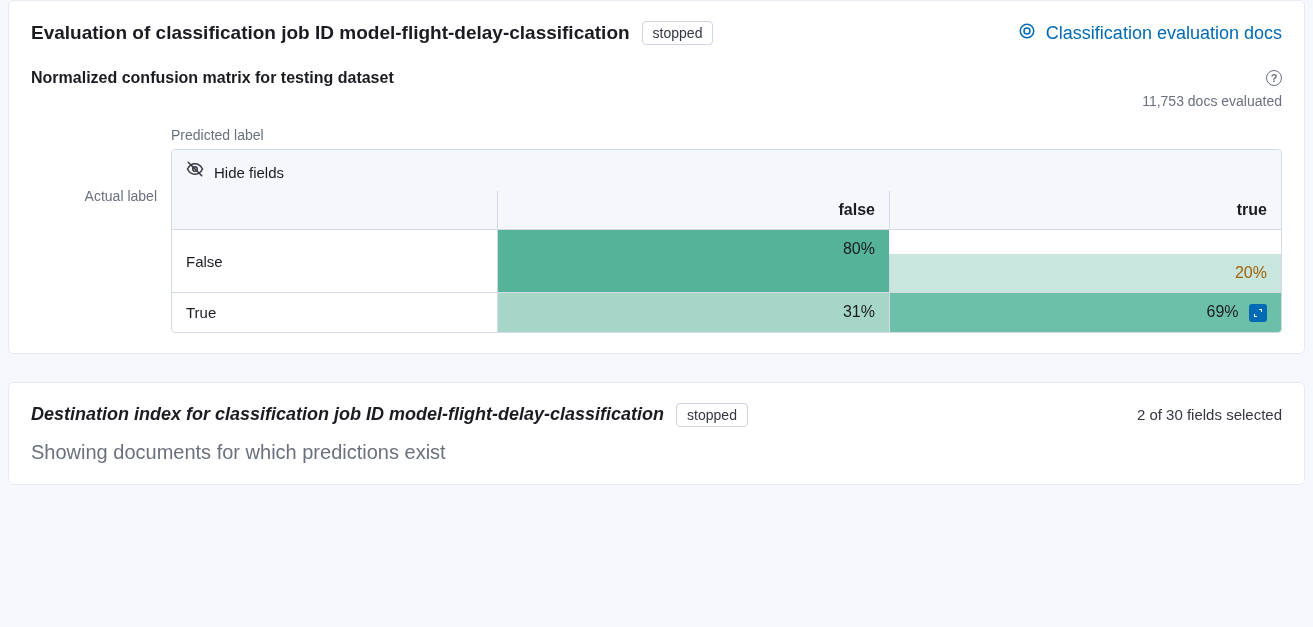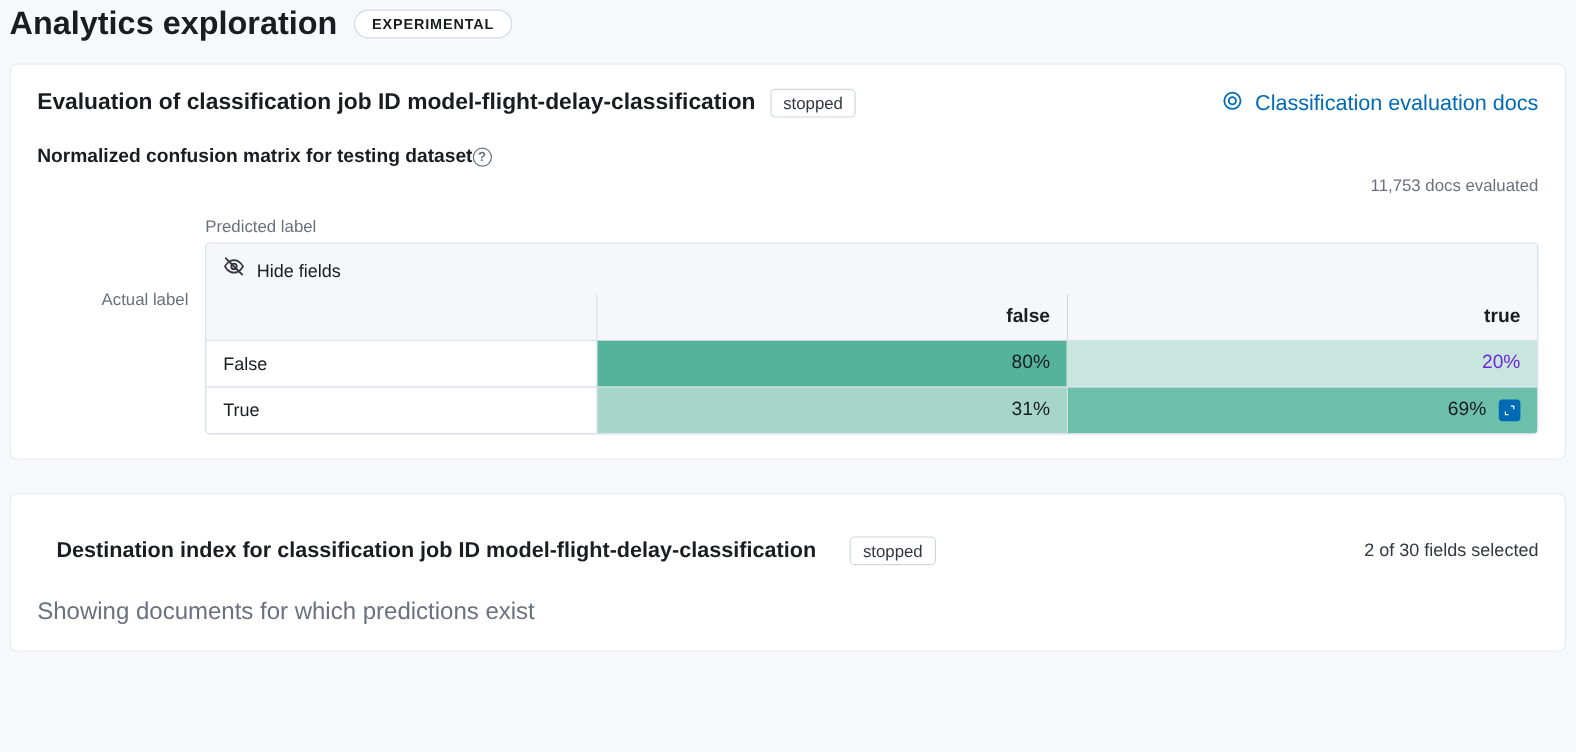--- a/index.html
+++ b/index.html
@@ -75,20 +75,21 @@
     text-decoration: none;
   }
   .docs-link svg { width: 18px; height: 18px; }
   .sub-heading {
     font-size: 16px;
     font-weight: 700;
     margin: 24px 0 6px 0;
     display: flex;
     align-items: center;
     gap: 0;
+    justify-content: space-between;
   }
   .help-circle {
     width: 16px; height: 16px;
     border: 1.5px solid #6a717d;
     border-radius: 50%;
     display: inline-flex;
     align-items: center;
     justify-content: center;
     font-size: 11px;
     color: #6a717d;
@@ -152,21 +153,21 @@
     text-align: right;
     font-size: 16px;
     position: relative;
   }
   .cell + .cell { border-left: 1px solid #d3dae6; }
   .header-row .cell {
     font-weight: 700;
     background: #f5f7fa;
   }
   .cell.strong-teal { background: #54b399; color: #1a1c21; }
-  .cell.light-teal  { background: #c8e6de; color: #6d28d9; }
+  .cell.light-teal  { background: #c8e6de; color: #a16207; margin-top: 24px; }
   .cell.mid-teal    { background: #a6d6c8; color: #1a1c21; }
   .cell.teal69      { background: #6cbfa8; color: #1a1c21; }
   .expand-chip {
     display: inline-flex;
     align-items: center;
     justify-content: center;
     width: 18px; height: 18px;
     background: #006bb4;
     border-radius: 3px;
     margin-left: 6px;
@@ -181,21 +182,22 @@
     margin-bottom: 14px;
   }
   .panel2-left {
     display: flex;
     align-items: center;
     gap: 12px;
   }
   .panel2-title {
     font-size: 18px;
     font-weight: 700;
-    margin: 16px;
+    margin: 0;
+    font-style: italic;
   }
   .fields-selected {
     font-size: 15px;
     color: #343741;
   }
   .search-row {
     display: flex;
     border: 1px solid #cfd6e0;
     border-radius: 4px;
     overflow: hidden;
@@ -224,24 +226,20 @@
     color: #6a717d;
     font-size: 20px;
     margin-top: 10px;
   }
   .eye-off svg { width: 18px; height: 18px; stroke: #343741; }
 </style>
 </head>
 <body>
 
 <div class="page">
-  <div class="page-header">
-    <h1 class="page-title">Analytics exploration</h1>
-    <span class="pill">EXPERIMENTAL</span>
-  </div>
 
   <div class="panel">
     <div class="panel-header">
       <div class="panel-header-left">
         <h2 class="panel-title">Evaluation of classification job ID model-flight-delay-classification</h2>
         <span class="status-badge">stopped</span>
       </div>
       <a href="#" class="docs-link">
         <span>
           <svg viewBox="0 0 24 24" fill="none" stroke="#006bb4" stroke-width="2">

